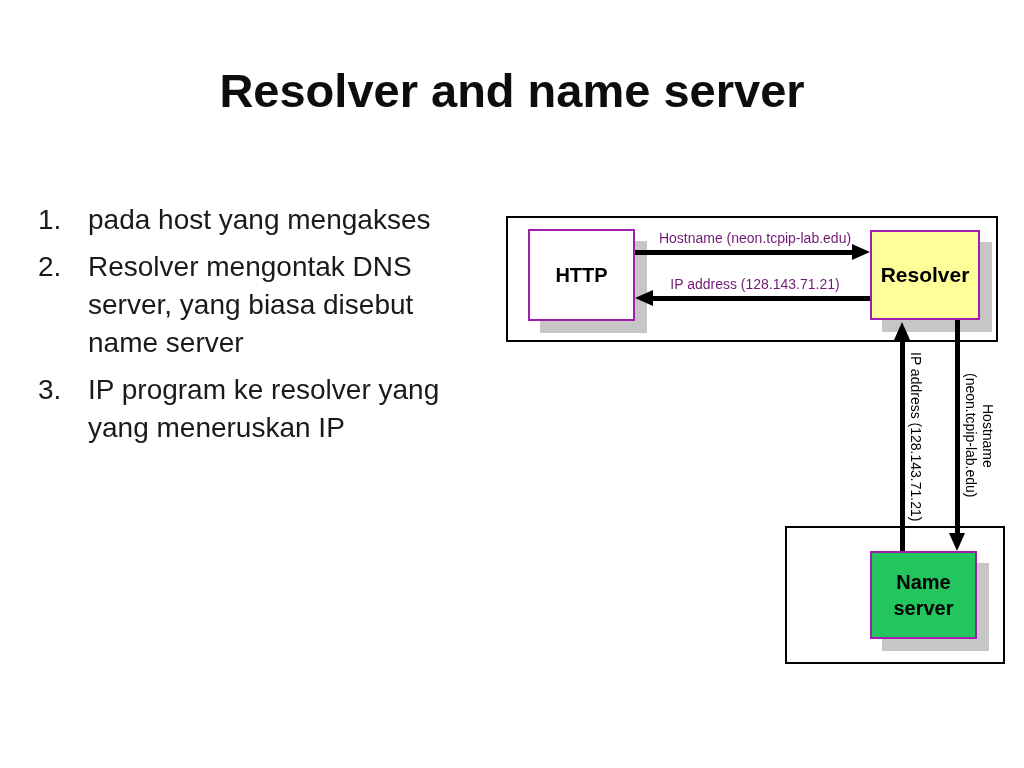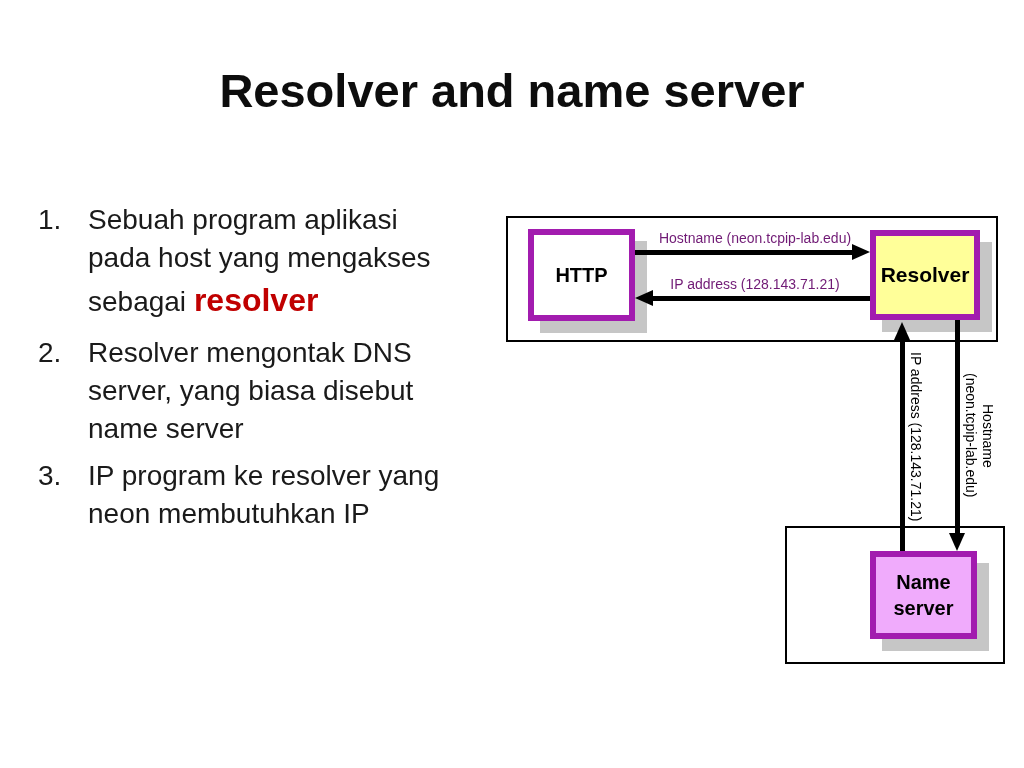--- a/index.html
+++ b/index.html
@@ -31,29 +31,29 @@
   .bullet .btxt { flex:1; }
   .bullet .btxt div { line-height:38px; white-space:nowrap; }
   .hl-line { line-height:46px !important; }
   .hl { color:#C00000; font-weight:bold; font-size:32px; }
 
   
   .dcontainer {
     position:absolute; background:#ffffff; border:2px solid #000000;
   }
   .node {
-    position:absolute; border:6px solid #a21caf;
+    position:absolute; border:2px solid #a21caf;
     display:flex; align-items:center; justify-content:center;
     font-weight:bold; font-size:20px; color:#000;
     box-shadow:12px 12px 0 #c6c6c6;
     text-align:center;
   }
   #http-box   { left:528px; top:213px; width:107px; height:92px; background:#ffffff; }
   #resolver-box { left:870px; top:214px; width:110px; height:90px; background:#FFFF99; font-size:21px; }
-  #name-box   { left:870px; top:535px; width:107px; height:88px; background:#f0abfc; }
+  #name-box   { left:870px; top:535px; width:107px; height:88px; background:#22c55e; }
   #name-box .ns-label div { line-height:26px; }
   #container-top    { left:506px; top:200px; width:492px; height:126px; }
   #container-bottom { left:785px; top:510px; width:220px; height:138px; }
 
   
   .aline { position:absolute; background:#000000; }
   .ahead { position:absolute; width:0; height:0; }
   #a1-line { left:635px; top:234px; width:220px; height:5px; }
   #a1-head { left:852px; top:228px; border-left:18px solid #000; border-top:8px solid transparent; border-bottom:8px solid transparent; }
   #a2-line { left:650px; top:280px; width:220px; height:5px; }
@@ -84,44 +84,42 @@
 <div class="slide">
 
   <h1 class="title">Resolver and name server</h1>
 
   <div class="bullets">
 
     <div class="bullet">
       <div class="num">1.</div>
       <div class="btxt">
         <div>
-            <div>Sebuah program aplikasi</div>
             <div>pada host yang mengakses</div>
           </div>
-        <div class="hl-line"><span>sebagai </span><span class="hl">resolver</span></div>
       </div>
     </div>
 
     <div class="bullet">
       <div class="num">2.</div>
       <div class="btxt">
         <div>
             <div>Resolver mengontak DNS</div>
             <div>server, yang biasa disebut</div>
             <div>name server</div>
           </div>
       </div>
     </div>
 
     <div class="bullet">
       <div class="num">3.</div>
       <div class="btxt">
         <div>
             <div>IP program ke resolver yang</div>
-            <div>neon membutuhkan IP</div>
+            <div>yang meneruskan IP</div>
           </div>
       </div>
     </div>
 
   </div>
 
   <div>
 
     <div class="dcontainer" id="container-top"></div>
     <div class="dcontainer" id="container-bottom"></div>

